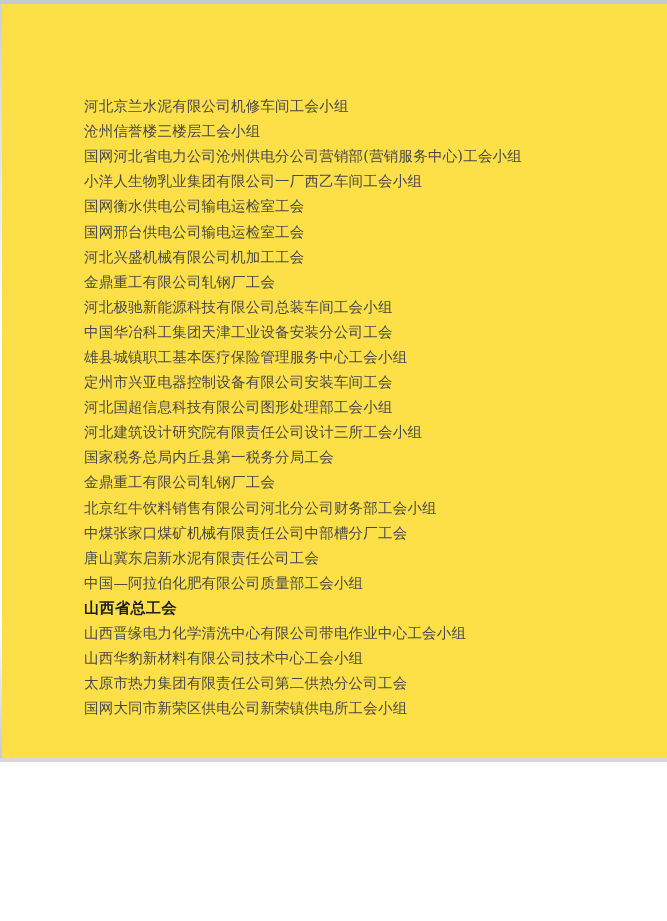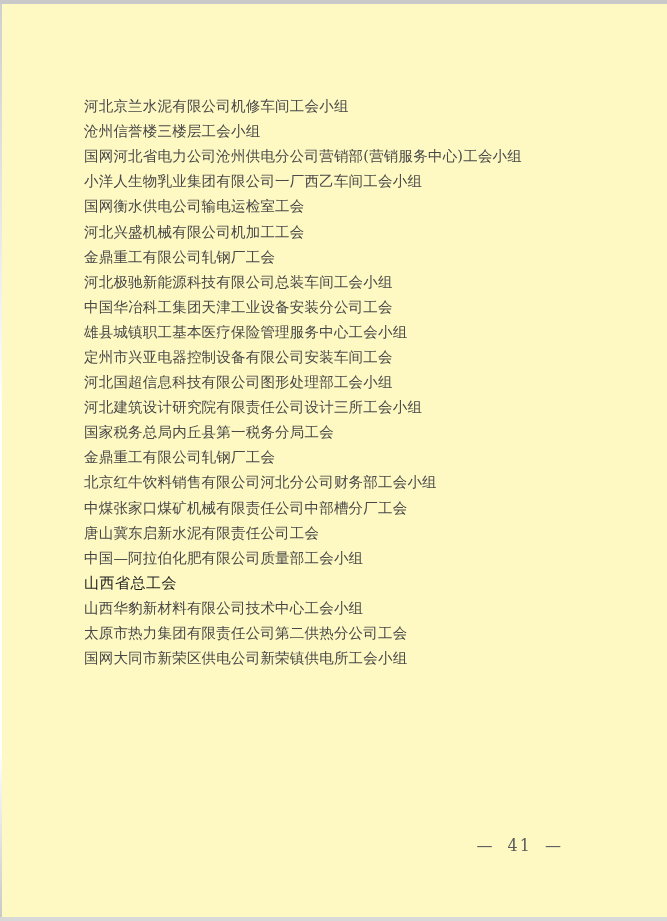--- a/index.html
+++ b/index.html
@@ -3,22 +3,22 @@
 <meta charset="utf-8">
 <style>
   html, body {
     margin: 0;
     padding: 0;
     background: #ffffff;
   }
   .page {
     position: relative;
     width: 667px;
-    height: 921px;
-    background: #fef9c3;
+    height: 762px;
+    background: #fde047;
     overflow: hidden;
     font-family: "DejaVu Serif", "Liberation Serif", serif;
   }
   .edge-top {
     position: absolute;
     top: 0; left: 0; right: 0;
     height: 4px;
     background: #c9c9c9;
   }
   .edge-bottom {
@@ -44,21 +44,21 @@
     height: 25.1px;
     display: flex;
     align-items: center;
     font-size: 14.5px;
     letter-spacing: 0.2px;
     color: #484848;
     white-space: nowrap;
   }
   .row.heading {
     font-family: "DejaVu Sans", "Liberation Sans", sans-serif;
-    font-weight: 400;
+    font-weight: 700;
     font-size: 15px;
     color: #1d1d1d;
     letter-spacing: 0.5px;
   }
   .red-underline {
     position: absolute;
     left: -28px;
     top: 15px;
     width: 224px;
     height: 20px;
@@ -94,20 +94,23 @@
       <div class="row">
         <span>国网河北省电力公司沧州供电分公司营销部(营销服务中心)工会小组</span>
       </div>
       <div class="row">
         <span>小洋人生物乳业集团有限公司一厂西乙车间工会小组</span>
       </div>
       <div class="row">
         <span>国网衡水供电公司输电运检室工会</span>
       </div>
       <div class="row">
+        <span>国网邢台供电公司输电运检室工会</span>
+      </div>
+      <div class="row">
         <span>河北兴盛机械有限公司机加工工会</span>
       </div>
       <div class="row">
         <span>金鼎重工有限公司轧钢厂工会</span>
       </div>
       <div class="row">
         <span>河北极驰新能源科技有限公司总装车间工会小组</span>
       </div>
       <div class="row">
         <span>中国华冶科工集团天津工业设备安装分公司工会</span>
@@ -139,20 +142,23 @@
       <div class="row">
         <span>唐山冀东启新水泥有限责任公司工会</span>
       </div>
       <div class="row">
         <span>中国—阿拉伯化肥有限公司质量部工会小组</span>
       </div>
       <div class="row heading">
         <span>山西省总工会</span>
       </div>
       <div class="row">
+        <span>山西晋缘电力化学清洗中心有限公司带电作业中心工会小组</span>
+      </div>
+      <div class="row">
         <span>山西华豹新材料有限公司技术中心工会小组</span>
       </div>
       <div class="row">
         <span>太原市热力集团有限责任公司第二供热分公司工会</span>
       </div>
       <div class="row">
         <span>国网大同市新荣区供电公司新荣镇供电所工会小组</span>
       </div>
     </div>
 

